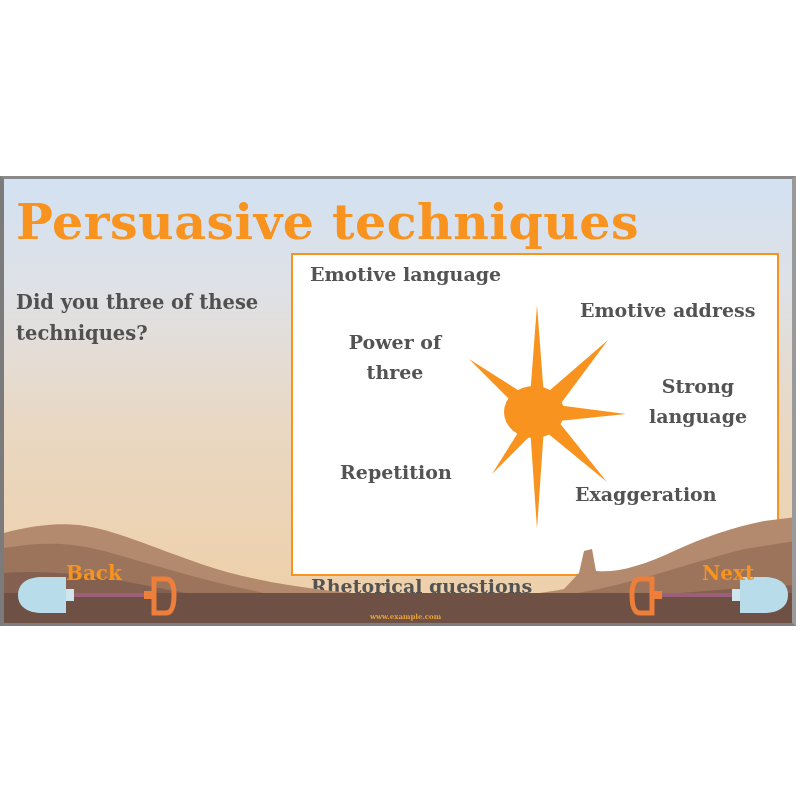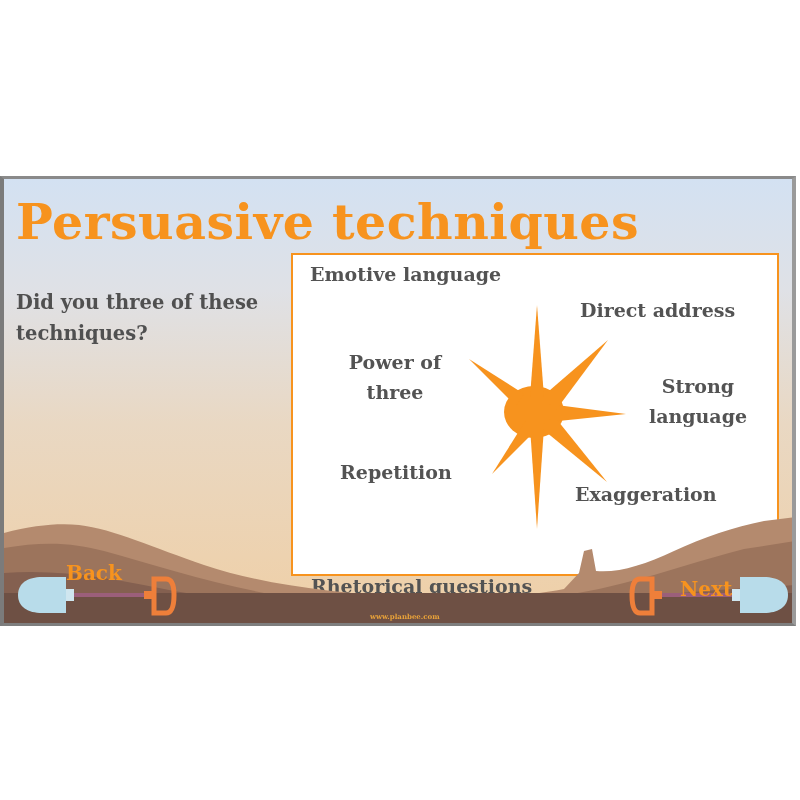--- a/index.html
+++ b/index.html
@@ -71,22 +71,22 @@
 
         <polygon points="603,480 536,425 550,414"></polygon>
 
         <polygon points="488,472 522,418 532,428"></polygon>
 
         <polygon points="465,357 520,392 512,404"></polygon>
       </g>
     </svg>
 
     <div class="label" style="left:17px; top:4px;">Emotive language</div>
-    <div class="label" style="left:287px; top:40px;">Direct address</div>
-    <div class="label" style="left:42px; top:92px; white-space:normal; width:120px;">
+    <div class="label" style="left:287px; top:40px;">Emotive address</div>
+    <div class="label" style="left:42px; top:72px; white-space:normal; width:120px;">
       <span>Power of three</span>
     </div>
     <div class="label" style="left:340px; top:116px; white-space:normal; width:130px;">
       <span>Strong language</span>
     </div>
     <div class="label" style="left:47px; top:190px;margin-top:12px;">Repetition</div>
     <div class="label" style="left:282px; top:224px;text-align:right;">Exaggeration</div>
     <div class="label" style="left:18px; top:268px;margin-top:48px;">Rhetorical questions</div>
   </div>
 
@@ -110,17 +110,17 @@
   </div>
 
   <div class="nav" style="left:622px; top:388px; width:170px; height:56px;">
     <svg width="170" height="56" viewBox="0 0 170 56" style="position:absolute;left:0;top:0;">
       <path d="M26,12 L14,12 C8,12 6,18 6,28 C6,38 8,46 14,46 L26,46 Z" fill="none" stroke="#ee7f3a" stroke-width="5"></path>
       <rect x="26" y="24" width="10" height="8" fill="#ee7f3a"></rect>
       <rect x="36" y="26" width="70" height="4" fill="#9b5f7a"></rect>
       <rect x="106" y="22" width="8" height="12" fill="#cfe6ef"></rect>
       <path d="M114,10 L138,10 C152,10 162,16 162,28 C162,40 152,46 138,46 L114,46 Z" fill="#b8dcea"></path>
     </svg>
-    <div class="nav-label" style="left:54px; top:-6px;margin-top:16px;">Next</div>
+    <div class="nav-label" style="left:76px; top:-6px;">Next</div>
   </div>
 
-  <div class="footer-url">www.planbee.com</div>
+  <div class="footer-url">www.example.com</div>
 </div>
 
 </body></html>

